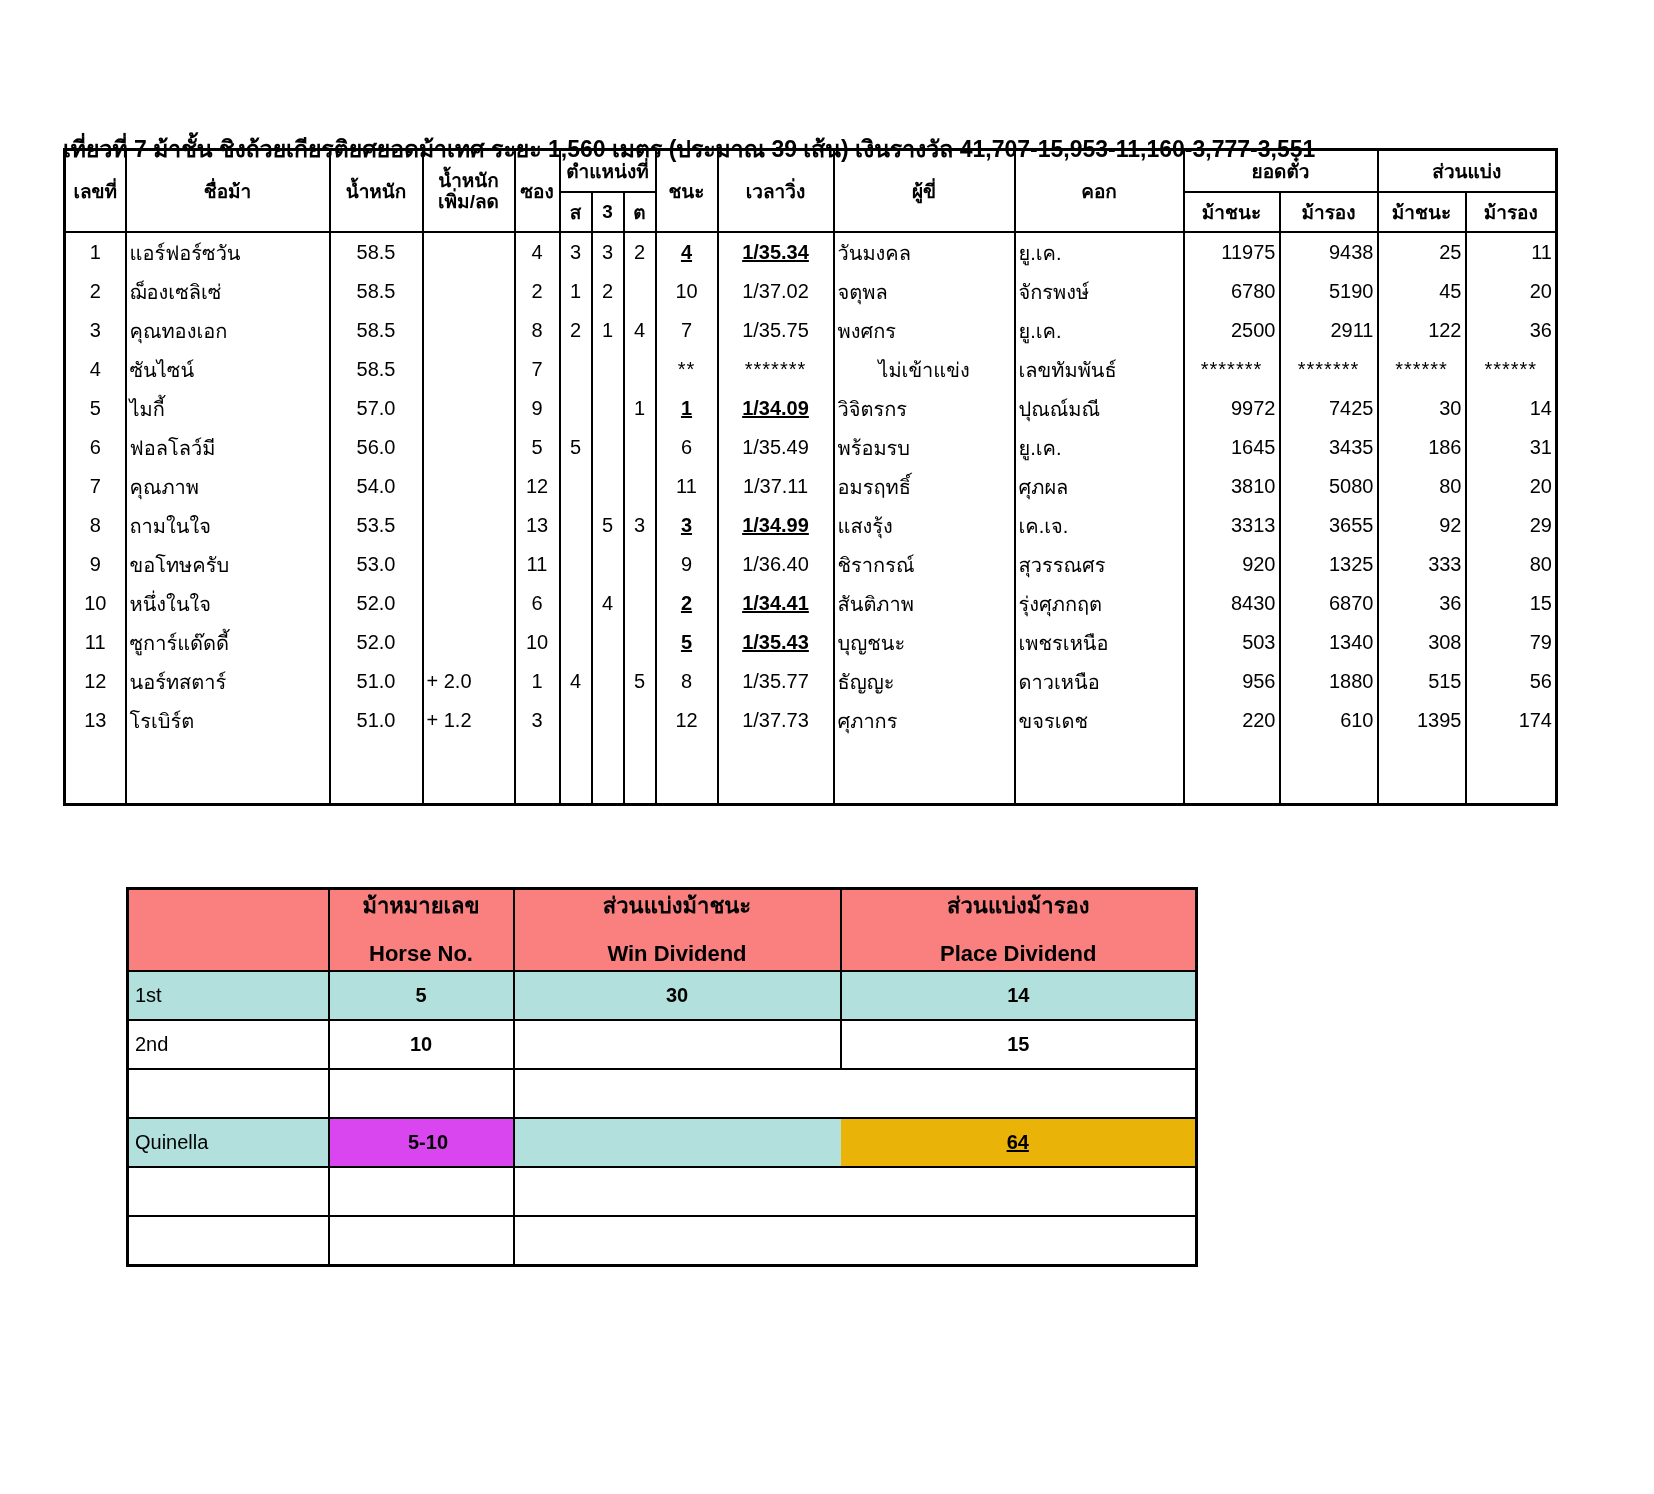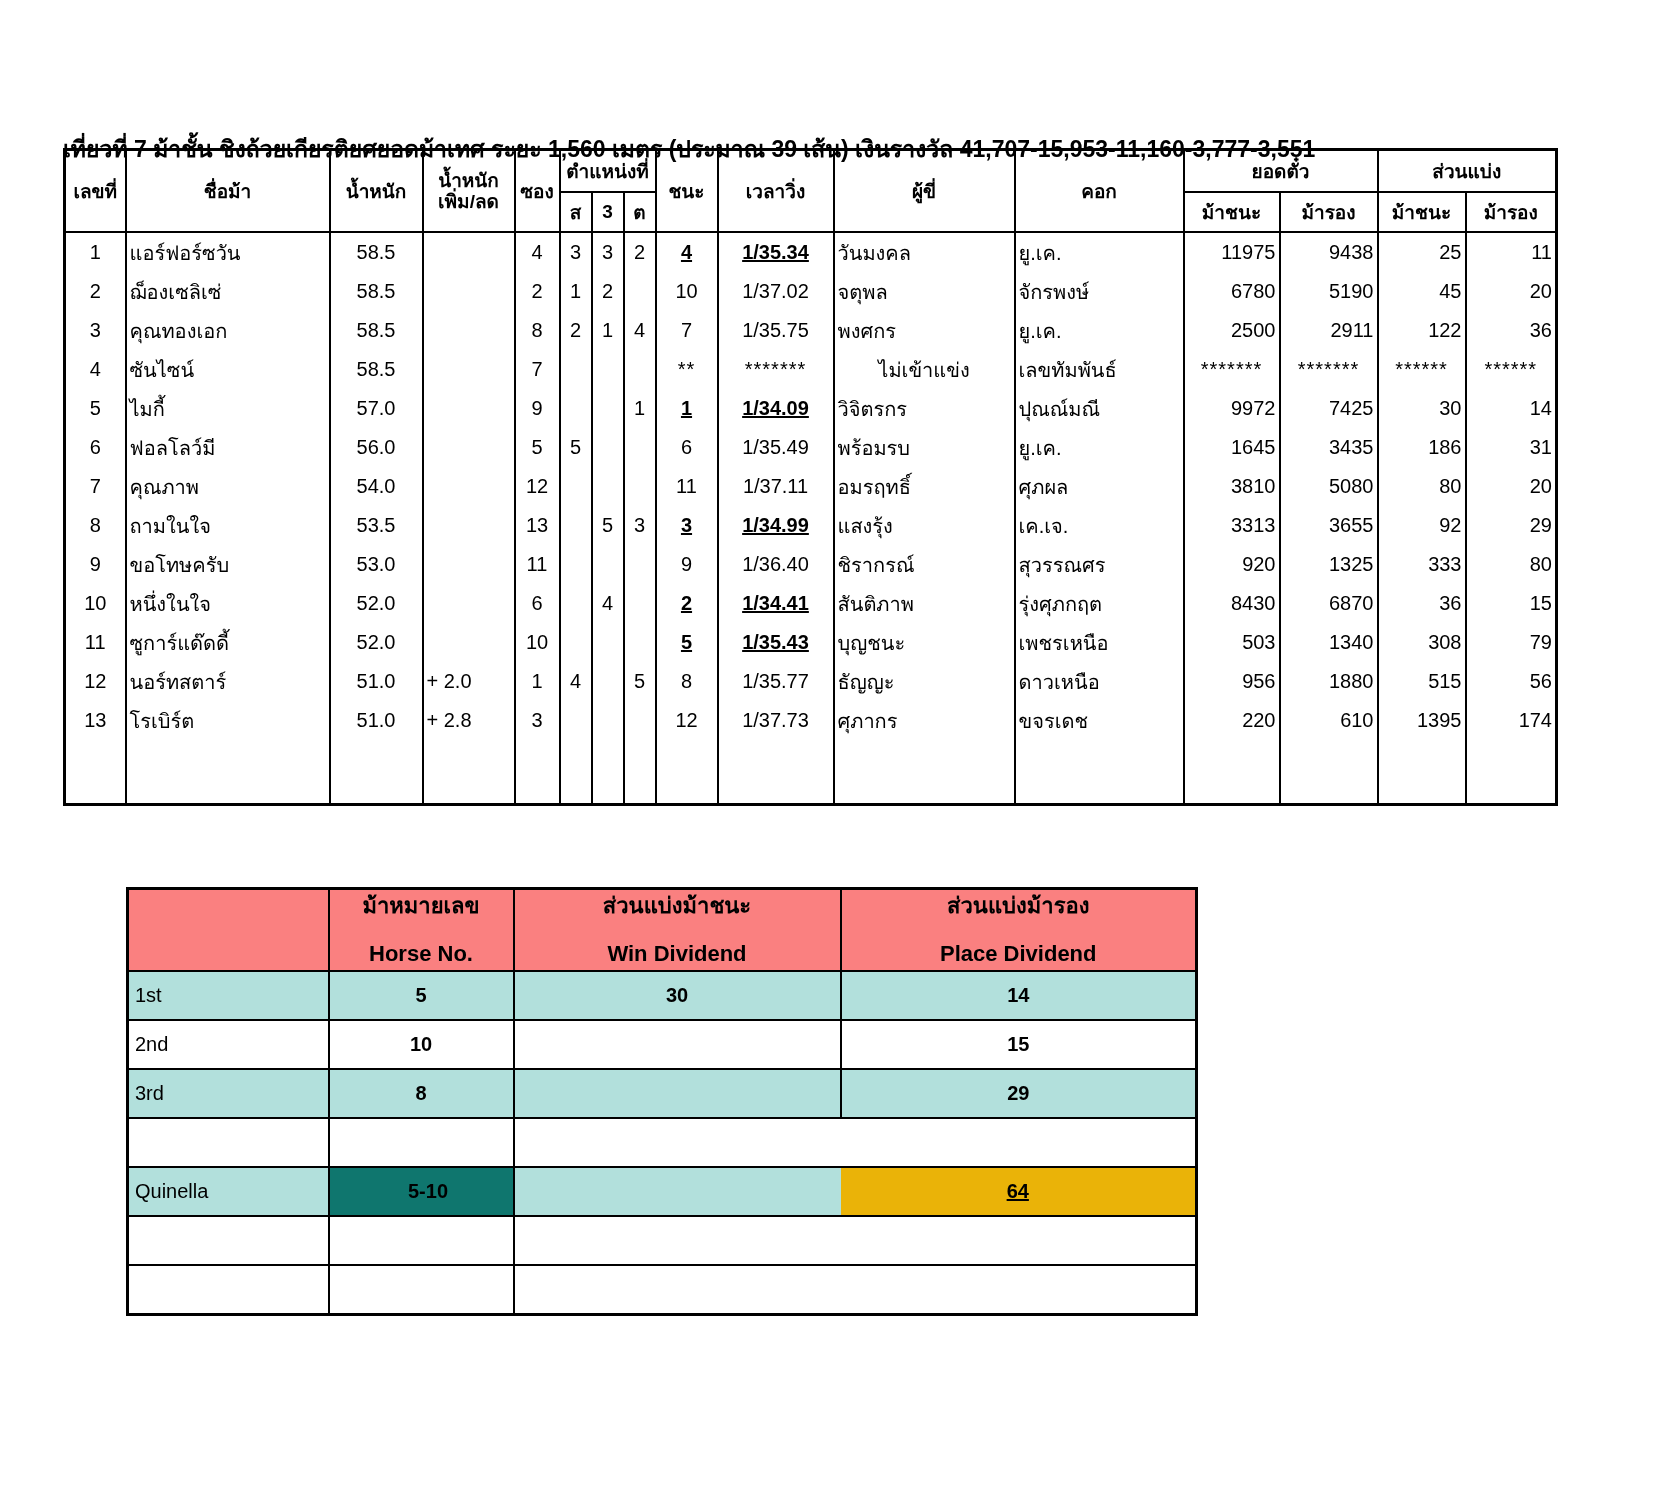--- a/index.html
+++ b/index.html
@@ -316,21 +316,21 @@
         <td class="l">ดาวเหนือ</td>
         <td class="num">956</td>
         <td class="num">1880</td>
         <td class="num">515</td>
         <td class="num">56</td>
       </tr>
       <tr>
         <td class="c">13</td>
         <td class="l">โรเบิร์ต</td>
         <td class="c">51.0</td>
-        <td class="l">+ 2.8</td>
+        <td class="l">+ 1.2</td>
         <td class="c">3</td>
         <td class="c"></td>
         <td class="c"></td>
         <td class="c"></td>
         <td class="c">12</td>
         <td class="c">1/37.73</td>
         <td class="l">ศุภากร</td>
         <td class="l">ขจรเดช</td>
         <td class="num">220</td>
         <td class="num">610</td>
@@ -389,34 +389,28 @@
         <td class="c b" style="background: rgb(178, 224, 220);">30</td>
         <td class="c b" style="background: rgb(178, 224, 220);">14</td>
       </tr>
       <tr>
         <td class="l">2nd</td>
         <td class="c b">10</td>
         <td class="c b"></td>
         <td class="c b">15</td>
       </tr>
       <tr>
-        <td class="l" style="background: rgb(178, 224, 220);">3rd</td>
-        <td class="c b" style="background: rgb(178, 224, 220);">8</td>
-        <td class="c b" style="background: rgb(178, 224, 220);"></td>
-        <td class="c b" style="background: rgb(178, 224, 220);">29</td>
-      </tr>
-      <tr>
         <td class="l"></td>
         <td class="c b"></td>
         <td class="c b nb-r"></td>
         <td class="c b nb-l"></td>
       </tr>
       <tr>
         <td class="l" style="background: rgb(178, 224, 220);">Quinella</td>
-        <td class="c b" style="background: #0f766e; padding-left: 15px;">5-10</td>
+        <td class="c b" style="background: #d946ef; padding-left: 15px;">5-10</td>
         <td class="c b nb-r" style="background: rgb(178, 224, 220);"></td>
         <td class="c b nb-l" style="background: #eab308; text-decoration: underline;">64</td>
       </tr>
       <tr>
         <td class="l"></td>
         <td class="c b"></td>
         <td class="c b nb-r"></td>
         <td class="c b nb-l"></td>
       </tr>
       <tr>

